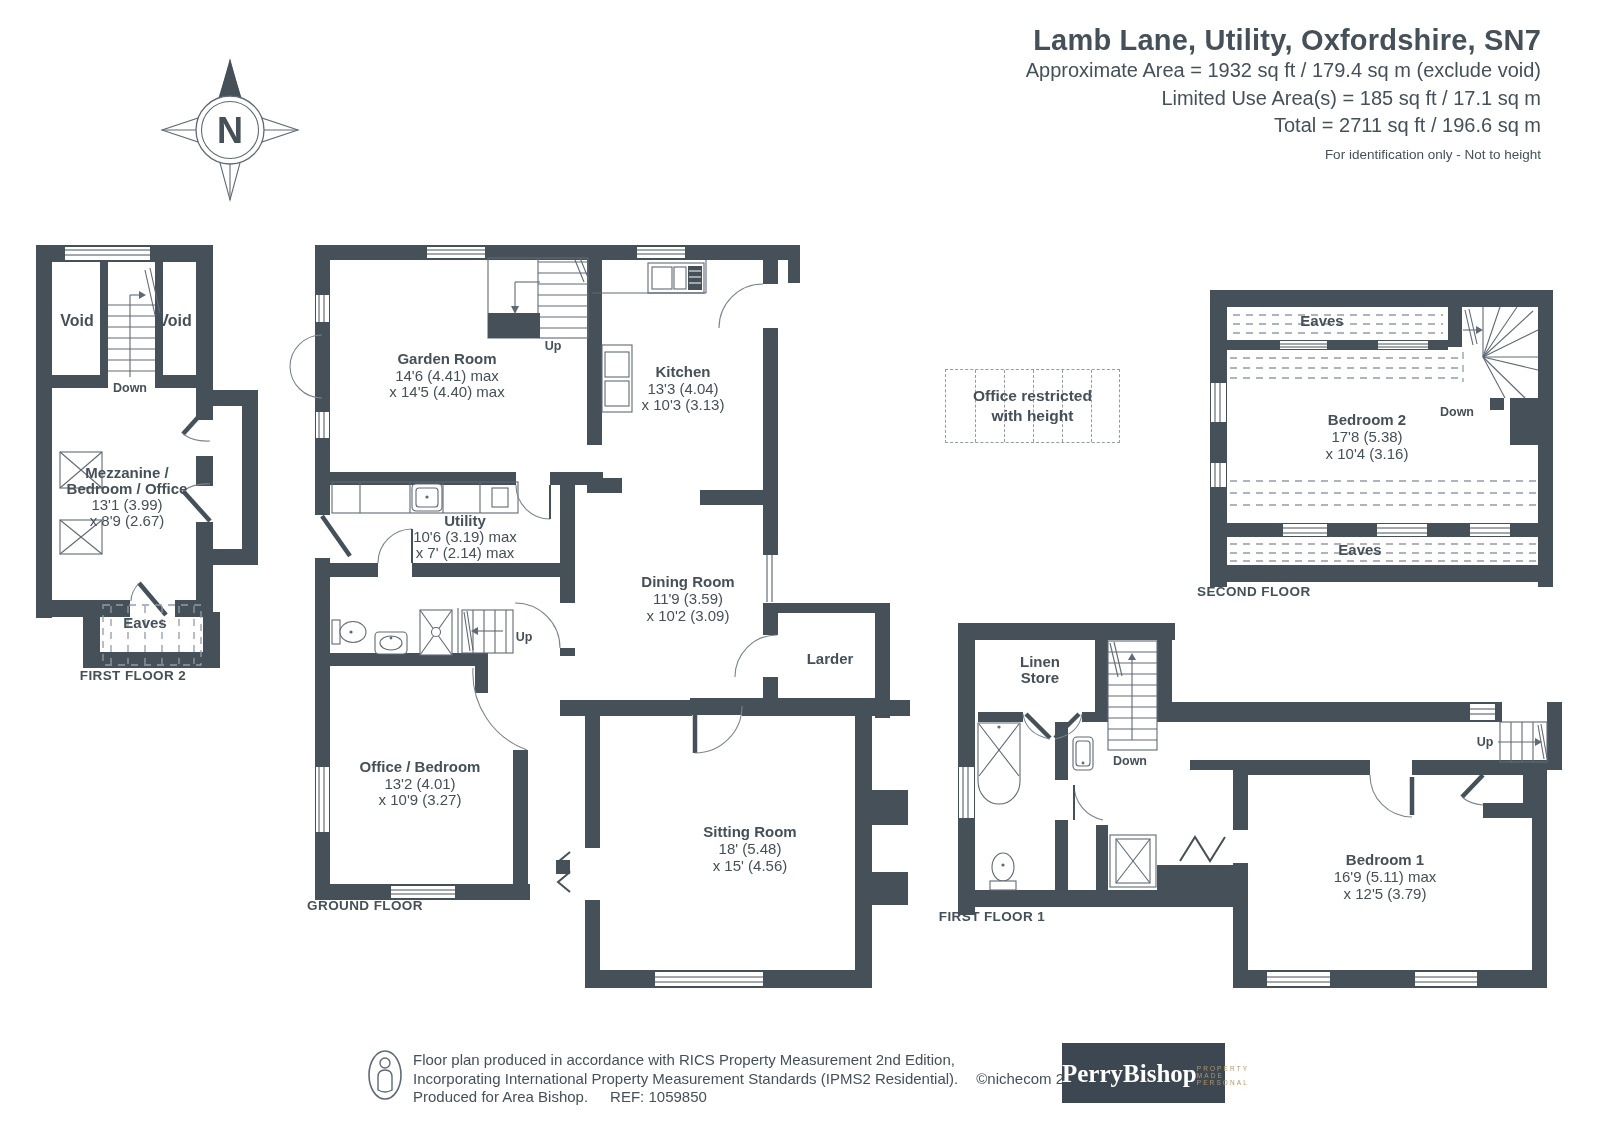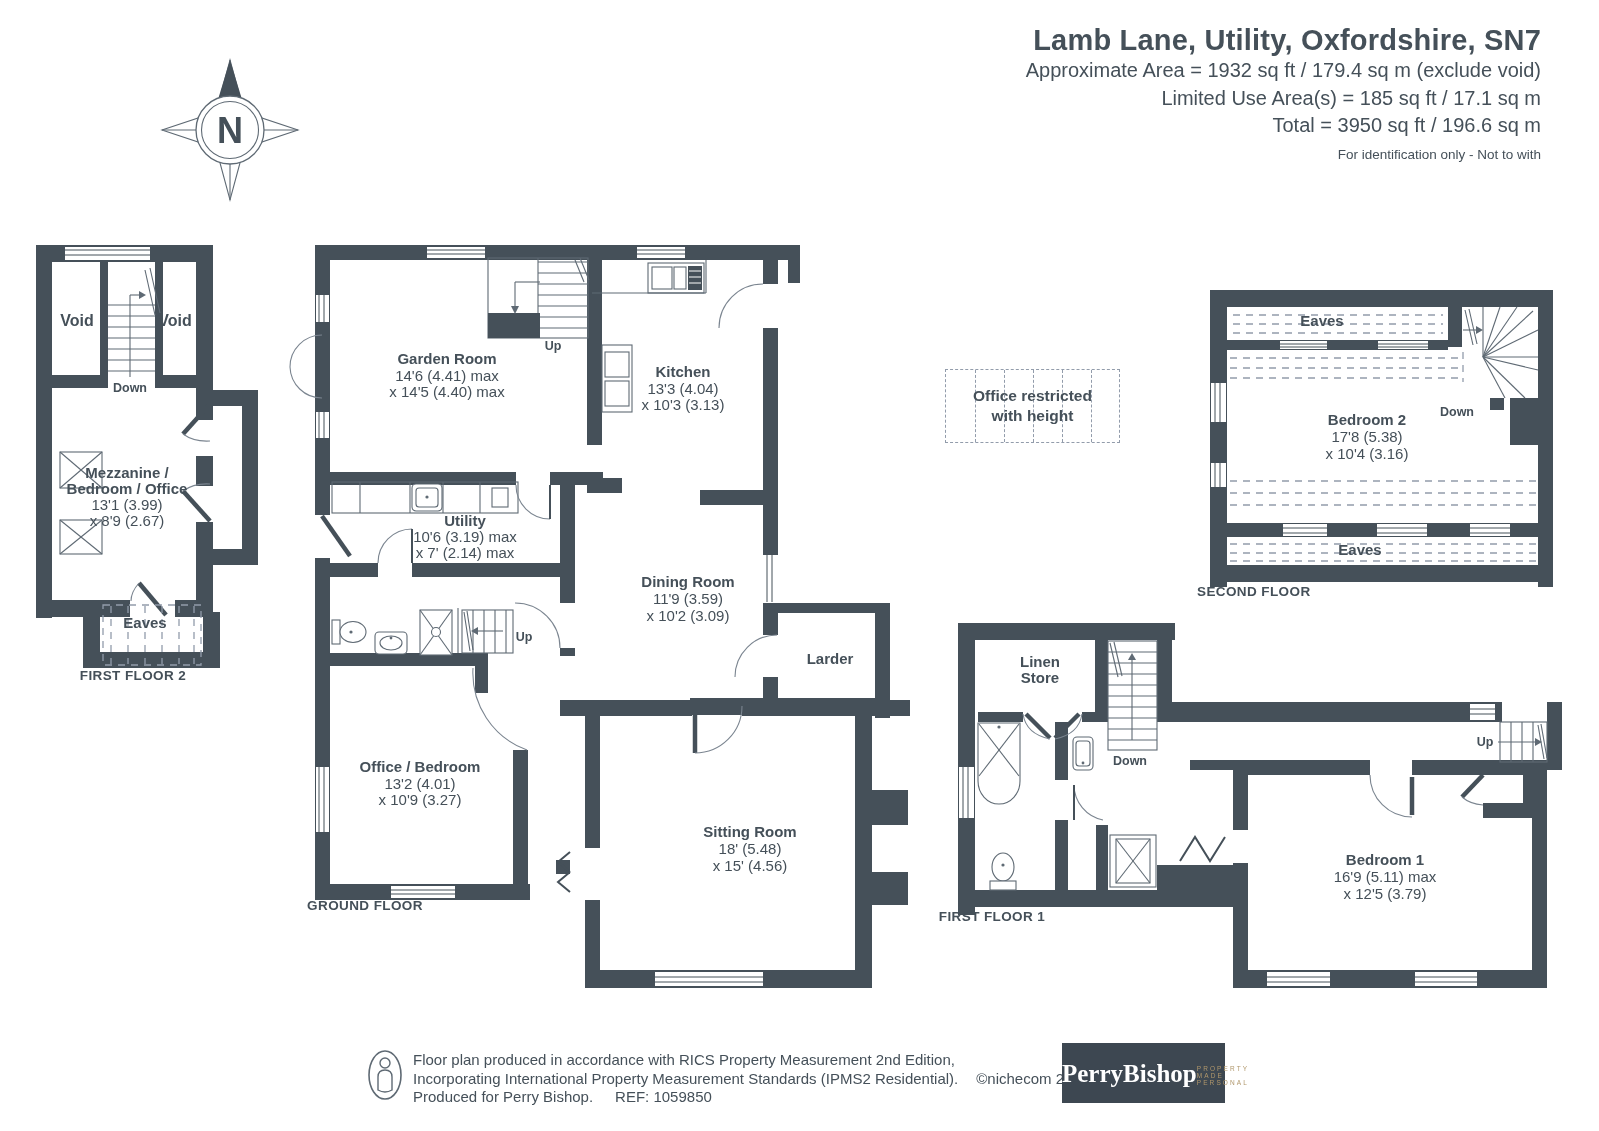--- a/index.html
+++ b/index.html
@@ -49,23 +49,23 @@
 </head>
 <body>
 
 <div id="page">
 
   <div class="hdr">
     <div class="title">Lamb Lane, Utility, Oxfordshire, SN7</div>
     <div class="area">
       <div>Approximate Area = 1932 sq ft / 179.4 sq m (exclude void)</div>
       <div>Limited Use Area(s) = 185 sq ft / 17.1 sq m</div>
-      <div>Total = 3950 sq ft / 196.6 sq m</div>
+      <div>Total = 2711 sq ft / 196.6 sq m</div>
     </div>
-    <div class="note">For identification only - Not to with</div>
+    <div class="note">For identification only - Not to height</div>
   </div>
 
   <svg style="left:155px;top:50px" width="150" height="160">
     <line x1="75" y1="10" x2="75" y2="150" class="thin"></line>
     <line x1="7" y1="80" x2="143" y2="80" class="thin"></line>
     <path d="M75,10 L89,62 L143,80 L89,98 L75,150 L61,98 L7,80 L61,62 Z" fill="#fff" class="thin"></path>
     <path d="M75,10 L58,66 L92,66 Z" class="wall"></path>
     <circle cx="75" cy="80" r="34" fill="#fff" stroke="#5f6a74" stroke-width="1.3"></circle>
     <circle cx="75" cy="80" r="28.5" fill="none" stroke="#5f6a74" stroke-width="1.1"></circle>
     <text x="75" y="93" text-anchor="middle" style="font-size:36px;font-weight:bold">N</text>
@@ -530,21 +530,21 @@
     <ellipse cx="18" cy="25" rx="16" ry="24" fill="none" stroke="#5f6a74" stroke-width="1.6"></ellipse>
     <circle cx="18" cy="13" r="5" fill="none" stroke="#5f6a74" stroke-width="1.4"></circle>
     <path d="M 11 40 L 11 27 Q 11 20 18 20 Q 25 20 25 27 L 25 40 Q 18 44 11 40 Z" fill="none" stroke="#5f6a74" stroke-width="1.4"></path>
   </svg>
   <div class="foot-text">
     <div>Floor plan produced in accordance with RICS Property Measurement 2nd Edition,</div>
     <div>
       <span>Incorporating International Property Measurement Standards (IPMS2 Residential).</span><span class="cp">©nichecom 2026.</span>
     </div>
     <div>
-      <span>Produced for Perry Bishop.</span><span class="ref">REF: 1059850</span>
+      <span>Produced for Area Bishop.</span><span class="ref">REF: 1059850</span>
     </div>
   </div>
   <div class="logo">
     <div class="nm">PerryBishop</div>
     <div class="tg">PROPERTY MADE PERSONAL</div>
   </div>
 
 </div>
 
 </body></html>

